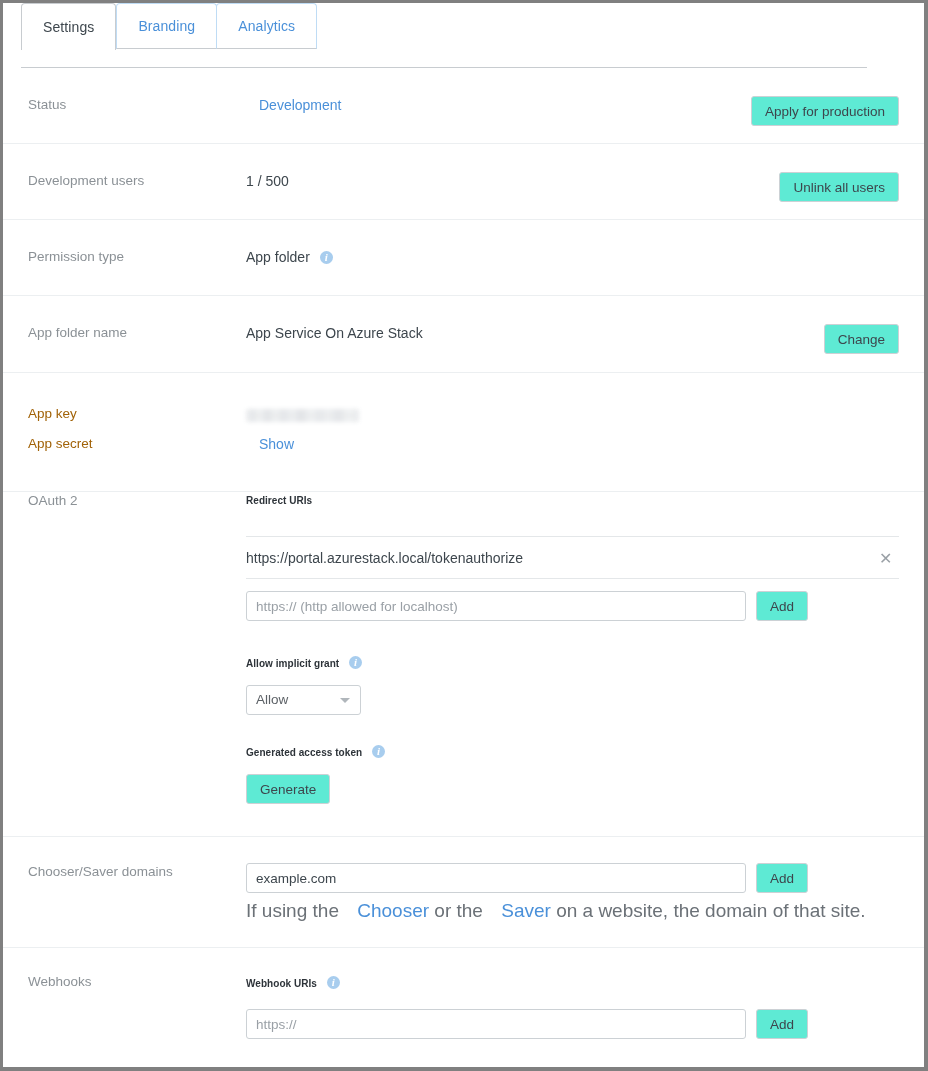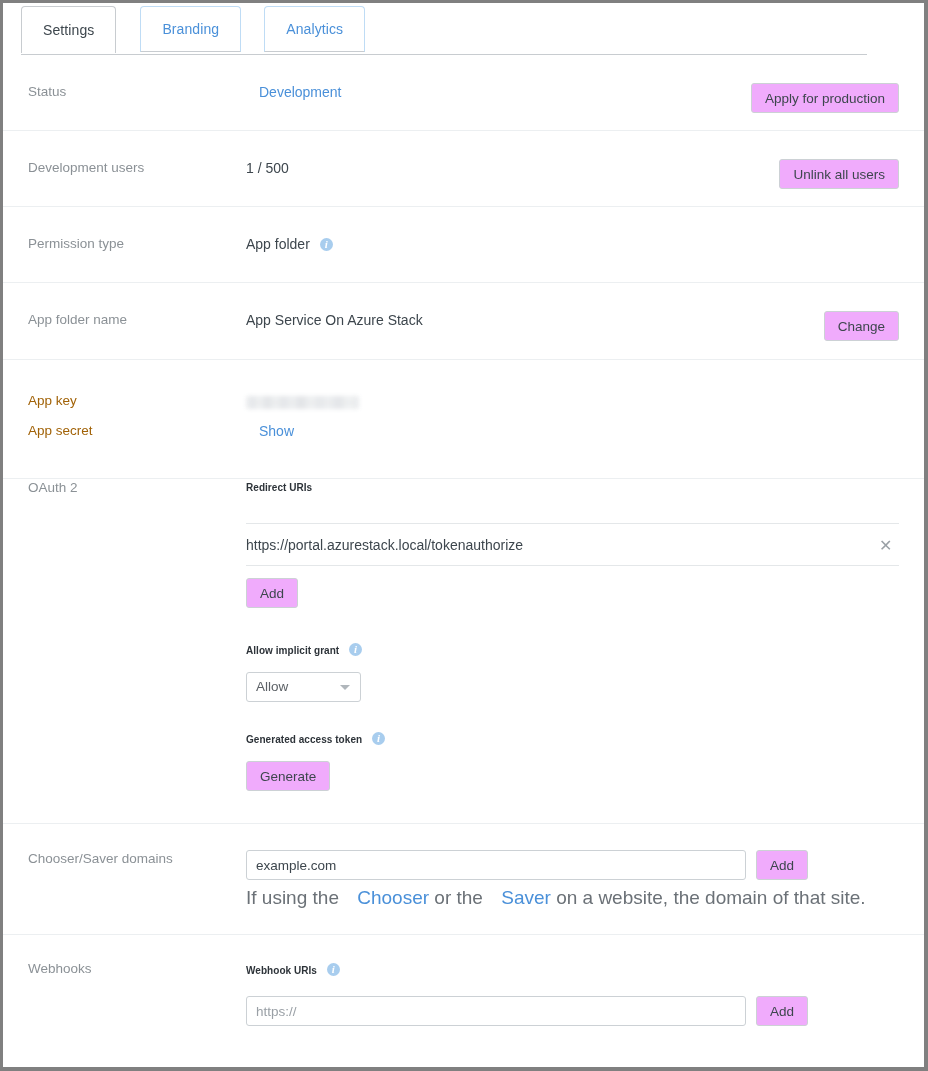--- a/index.html
+++ b/index.html
@@ -24,25 +24,24 @@
     border-left: 3px solid #808080;
     border-top: 3px solid #808080;
     border-right: 4px solid #808080;
     border-bottom: 4px solid #808080;
     overflow: hidden;
   }
 
   
   .tabbar {
     position: relative;
-    height: 52px;
+    height: 65px;
     margin-left: 18px;
     display: flex;
-    align-items: center;
-    gap: 24px;
+    align-items: flex-start;
   }
   .tabbar-underline {
     position: absolute;
     left: 0px;
     right: 57px;
     bottom: 0;
     height: 1px;
     background: #c8ccd0;
   }
   .tab {
@@ -116,21 +115,21 @@
   .btn {
     box-sizing: border-box;
     display: inline-flex;
     align-items: center;
     justify-content: center;
     height: 30px;
     padding: 0 13px;
     font-family: "Liberation Sans", sans-serif;
     font-size: 13.5px;
     color: #3d464d;
-    background: #f0abfc;
+    background: #5eead4;
     border: 1px solid #ccd1d5;
     border-radius: 3px;
     cursor: pointer;
     white-space: nowrap;
   }
   .btn-right {
     position: absolute;
     right: 0;
     top: 0;
   }
@@ -367,20 +366,21 @@
         <div class="uri-list">
           <div class="uri-item">
             <span>https://portal.azurestack.local/tokenauthorize</span>
             <button class="uri-remove">✕</button>
           </div>
         </div>
 
         <div class="stack-gap-md"></div>
 
         <div class="input-row">
+          <input class="inp" type="text" placeholder="https:// (http allowed for localhost)" style="">
           <button class="btn">Add</button>
         </div>
 
         <div style="height:32px"></div>
 
         <div>
           <span class="subhead">Allow implicit grant</span>
           <span class="info-icon"></span>
         </div>
 

